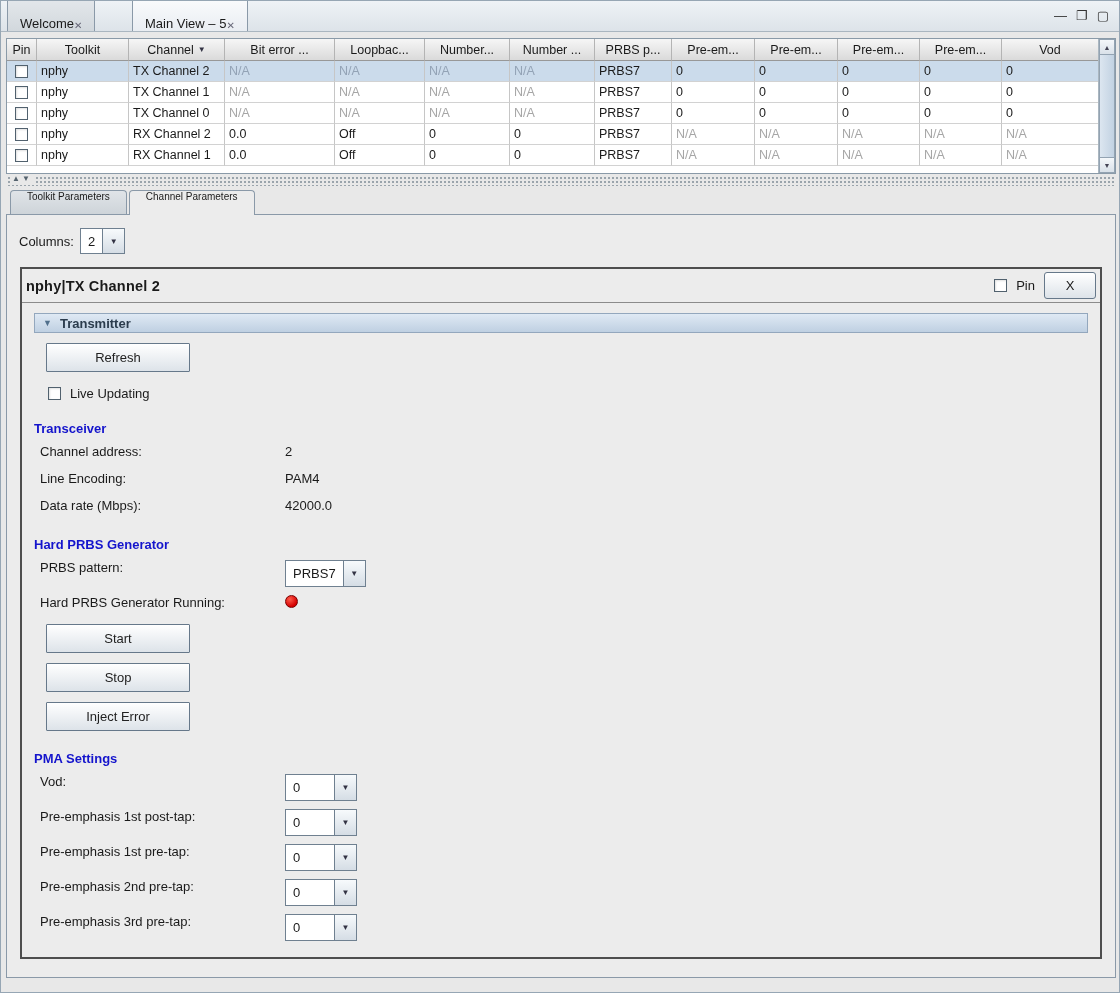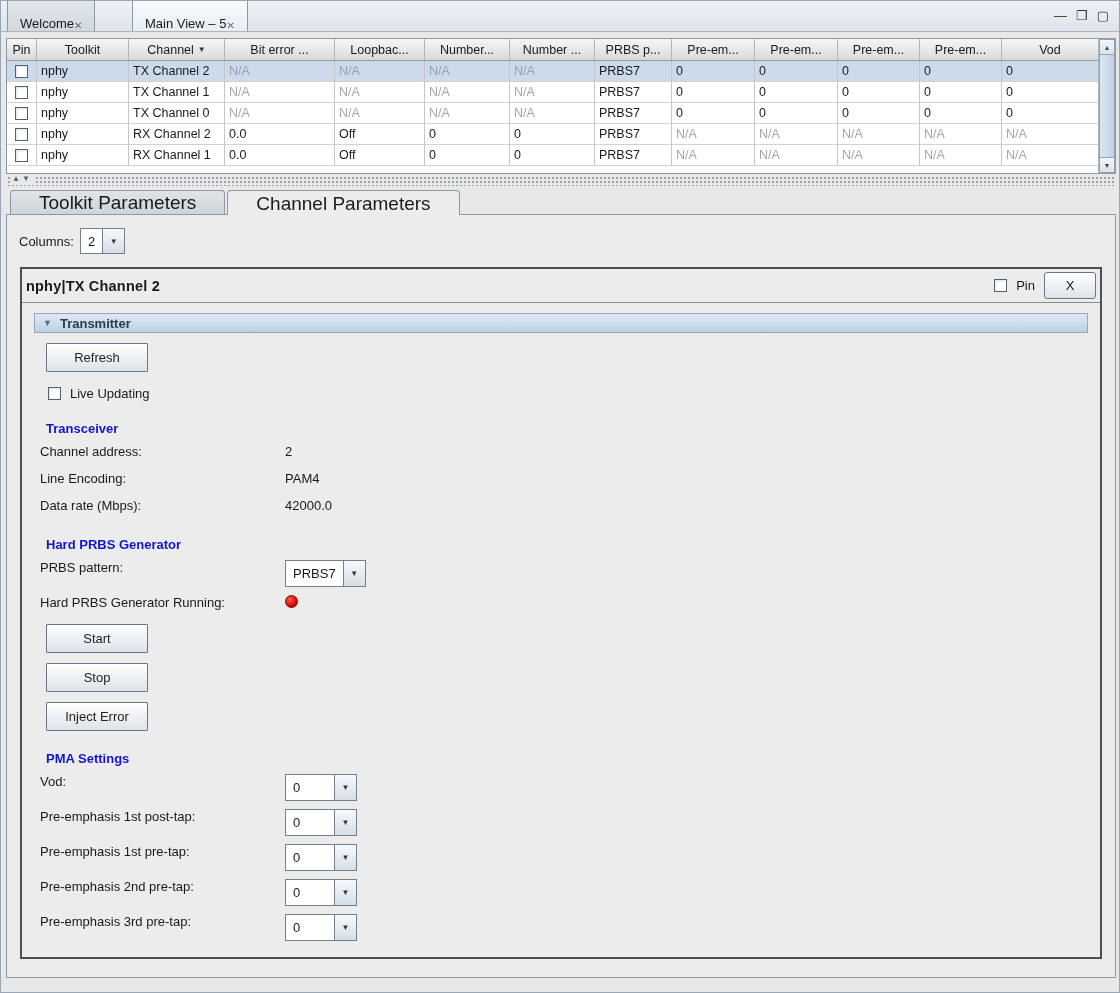--- a/index.html
+++ b/index.html
@@ -31,43 +31,43 @@
 .vscroll{width:17px;background:#e9edf1;border-left:1px solid #aab6c0;display:flex;flex-direction:column}
 .sbtn{height:16px;background:linear-gradient(#f4f7fa,#d9e1e9);border:1px solid #93a3b2;font-size:7px;color:#445;display:flex;align-items:center;justify-content:center}
 .sthumb{flex:1;background:linear-gradient(90deg,#dce6f0,#c2d2e2);border:1px solid #93a3b2;border-top:none;border-bottom:none}
 
 
 .splitter{position:absolute;left:5px;top:176px;width:1110px;height:9px;background-image:radial-gradient(#9aa4ac 1px,transparent 1.2px);background-size:4px 4px;background-position:1px 3px}
 .sash{position:absolute;left:4px;top:-3px;font-size:8px;color:#55636e;letter-spacing:2px;background:#e8e8e8;padding:0 2px}
 
 
 .ptabs{position:absolute;left:5px;top:189px;height:25px;display:flex;gap:2px;padding-left:4px;z-index:2}
-.ptab{height:24px;display:flex;align-items:flex-end;padding:0 28px;font-size:19px;border:1px solid #8a99a8;border-bottom:none;border-radius:4px 4px 0 0;background:linear-gradient(#e0e4e8,#ced4d9);align-self:flex-start}
+.ptab{height:24px;display:flex;align-items:flex-start;padding:0 16px;font-size:10px;border:1px solid #8a99a8;border-bottom:none;border-radius:4px 4px 0 0;background:linear-gradient(#e0e4e8,#ced4d9);align-self:flex-start}
 .ptab.active{background:#ececec;height:25px}
 
 
 .panel{position:absolute;left:5px;top:213px;width:1110px;height:764px;background:#ececec;border:1px solid #8a99a8}
 .columnsrow{position:absolute;left:12px;top:13px;display:flex;align-items:center;gap:6px;font-size:13px}
 
 .combo{display:inline-flex;align-items:stretch;border:1px solid #6f8090;background:#fff;height:26px}
 .combo .cval{display:flex;align-items:center;padding:0 7px;font-size:13px;min-width:18px;background:#fff}
 .combo .cbtn{width:22px;display:flex;align-items:center;justify-content:center;font-size:8px;color:#334;background:linear-gradient(#f7fafc,#d5dde5);border-left:1px solid #6f8090}
 
 
 .card{position:absolute;left:13px;top:52px;width:1082px;height:692px;border:2px solid #4e4e4e;background:#ececec}
 .cardhdr{height:34px;display:flex;align-items:center;padding:0 4px;border-bottom:1px solid #8b8b8b}
 .cardtitle{font-weight:bold;font-size:14.5px;letter-spacing:.2px}
 .hdrright{margin-left:auto;display:flex;align-items:center;gap:9px;font-size:13px}
 .xbtn{width:52px;height:27px;display:flex;align-items:center;justify-content:center;font-size:13px;border:1px solid #66788a;border-radius:3px;background:linear-gradient(#ffffff,#dde3e9);cursor:default}
 .cardbody{padding:10px 12px 0 12px}
 .secbar{height:20px;display:flex;align-items:center;gap:8px;padding:0 8px;border:1px solid #93a7bd;background:linear-gradient(#dfe9f4,#bfd0e2);font-weight:bold;font-size:13px;color:#2b3c4d}
 .secbar .tri{font-size:9px;color:#51708c}
-.btn3d{display:block;width:102px;height:29px;margin:10px 0 0 12px;border:1px solid #66788a;border-radius:1px;background:linear-gradient(#ffffff,#dde3e9);font-size:13px;font-family:inherit;color:#222;text-align:center;line-height:27px}
+.btn3d{display:block;width:144px;height:29px;margin:10px 0 0 12px;border:1px solid #66788a;border-radius:1px;background:linear-gradient(#ffffff,#dde3e9);font-size:13px;font-family:inherit;color:#222;text-align:center;line-height:27px}
 .chkrow{display:flex;align-items:center;gap:9px;margin:14px 0 0 14px;font-size:13px}
-.bluehead{margin:20px 0 0 12px;font-size:13px;font-weight:bold;color:#1414cc}
+.bluehead{margin:20px 0 0 0;font-size:13px;font-weight:bold;color:#1414cc}
 .frow{display:flex;margin:8px 0 0 6px;font-size:13px;min-height:19px}
 .flabel{width:245px;flex:none}
 .frow .combo{height:27px}
 .frow .combo .cval{min-width:48px}
 .led{width:13px;height:13px;border-radius:50%;background:radial-gradient(circle at 35% 30%,#ff5a4a,#d40000 70%);border:1px solid #7a0000;flex:none}
 </style>
 </head>
 <body>
 
 <div class="app">

